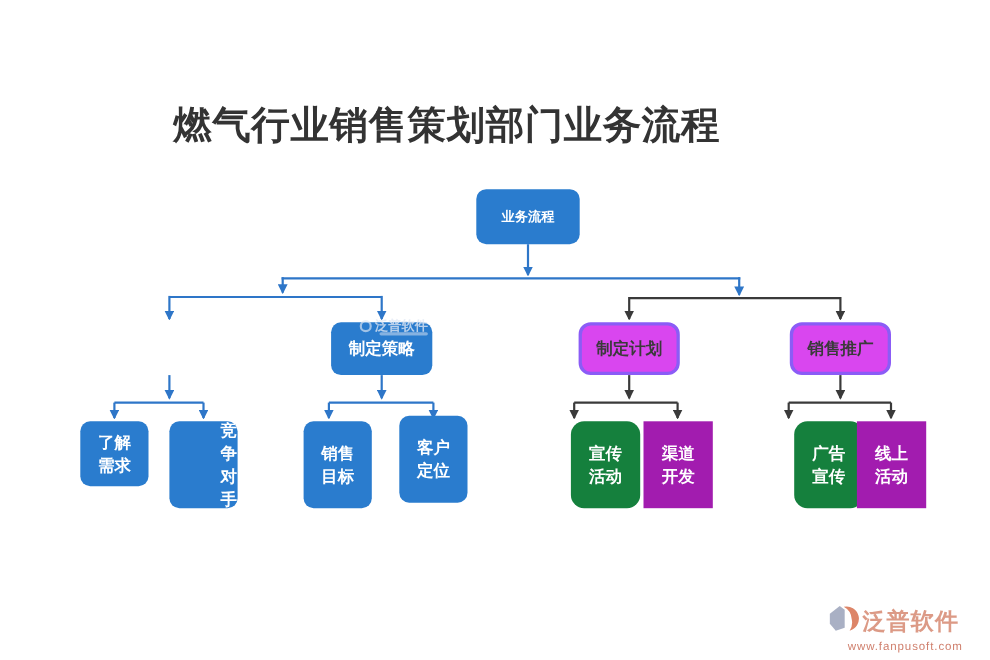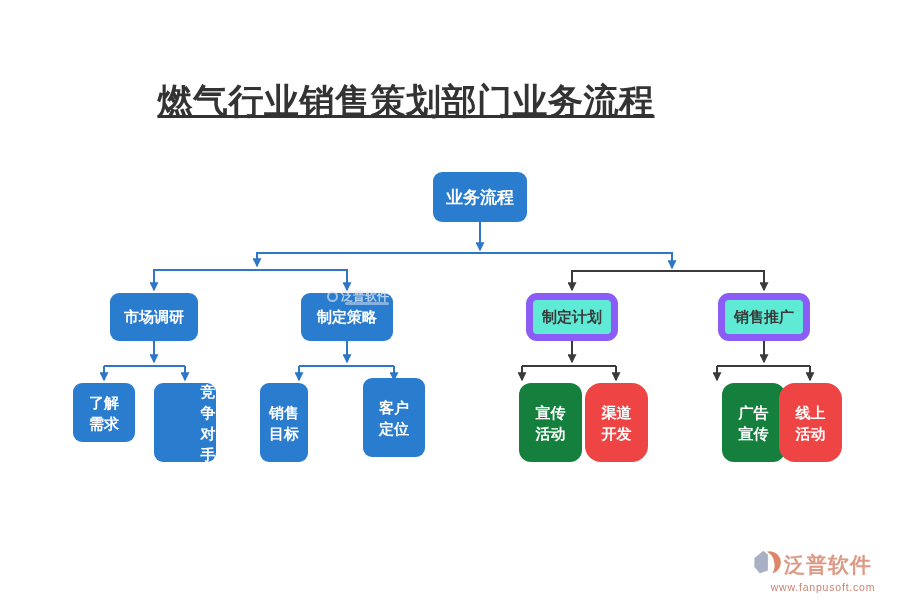--- a/index.html
+++ b/index.html
@@ -3,50 +3,49 @@
 <meta charset="utf-8">
 <style>
   html,body{margin:0;padding:0;}
   body{
     width:900px;height:600px;background:#ffffff;position:relative;overflow:hidden;
     font-family:"Liberation Sans","DejaVu Sans",sans-serif;
   }
   .canvas{position:absolute;inset:0;width:900px;height:600px;}
 
   .page-title{
-    position:absolute;left:0;top:78px;width:812px;margin:0;
+    position:absolute;left:0;top:90px;width:812px;margin:0;
     text-align:center;font-size:35px;font-weight:700;color:#333333;
     letter-spacing:0.5px;
-    text-decoration:underline;
   }
 
   svg.connectors{position:absolute;left:0;top:0;width:900px;height:600px;pointer-events:none;}
 
   .node{
     position:absolute;display:flex;align-items:center;justify-content:center;
     text-align:center;font-weight:700;white-space:pre-line;box-sizing:border-box;
   }
   .node.blue{background:#2a7cce;color:#ffffff;border-radius:9px;}
   .node.teal{background:#15803d;color:#ffffff;border-radius:12px;margin-left:28px;}
-  .node.yellow{background:#ef4444;color:#ffffff;border-radius:16px;}
-  .node.outline{background:#5eead4;color:#3a3a3a;border:7px solid #8b5cf6;border-radius:11px;}
+  .node.yellow{background:#a21caf;color:#ffffff;border-radius:0;}
+  .node.outline{background:#d946ef;color:#3a3a3a;border:3px solid #8b5cf6;border-radius:11px;}
 
-  .lvl1{font-size:17px;}
+  .lvl1{font-size:12px;}
   .lvl2{font-size:15px;}
   .lvl3{font-size:15px;line-height:21px;border-radius:12px;}
 
   
   .n-root{left:433px;top:172px;width:94px;height:50px;}
   .n-market{left:110px;top:293px;width:88px;height:48px;}
   .n-strategy{left:301px;top:293px;width:92px;height:48px;text-align:right;}
   .n-planning{left:526px;top:293px;width:92px;height:48px;}
   .n-promotion{left:718px;top:293px;width:92px;height:48px;}
   .n-needs{left:73px;top:383px;width:62px;height:59px;}
   .n-competitors{left:154px;top:383px;width:62px;height:79px;padding-left:46px;}
-  .n-target{left:260px;top:383px;width:48px;height:79px;}
+  .n-target{left:276px;top:383px;width:62px;height:79px;}
   .n-positioning{left:363px;top:378px;width:62px;height:79px;text-align:right;}
   .n-publicity{left:491px;top:383px;width:63px;height:79px;}
   .n-channel{left:585px;top:383px;width:63px;height:79px;}
   .n-ads{left:694px;top:383px;width:63px;height:79px;}
   .n-online{left:779px;top:383px;width:63px;height:79px;}
 
   .watermark{
     position:absolute;left:327px;top:288px;display:flex;align-items:center;gap:3px;
     color:rgba(225,232,243,0.78);font-size:12px;font-weight:700;pointer-events:none;
   }
@@ -109,21 +108,20 @@
       <path d="M616,366 L616,380" marker-end="url(#arrDark)"></path>
       <path d="M764,341 L764,362" marker-end="url(#arrDark)"></path>
       <path d="M717,366 L810,366"></path>
       <path d="M717,366 L717,380" marker-end="url(#arrDark)"></path>
       <path d="M810,366 L810,380" marker-end="url(#arrDark)"></path>
     </g>
   </svg>
 
   <div class="node blue lvl1 n-root">业务流程</div>
 
-  <div class="node blue lvl2 n-market">市场调研</div>
   <div class="node blue lvl2 n-strategy">制定策略</div>
   <div class="node outline lvl2 n-planning">制定计划</div>
   <div class="node outline lvl2 n-promotion">销售推广</div>
 
   <div class="node blue lvl3 n-needs">了解
 需求</div>
   <div class="node blue lvl3 n-competitors">竞争
 对手</div>
   <div class="node blue lvl3 n-target">销售
 目标</div>

